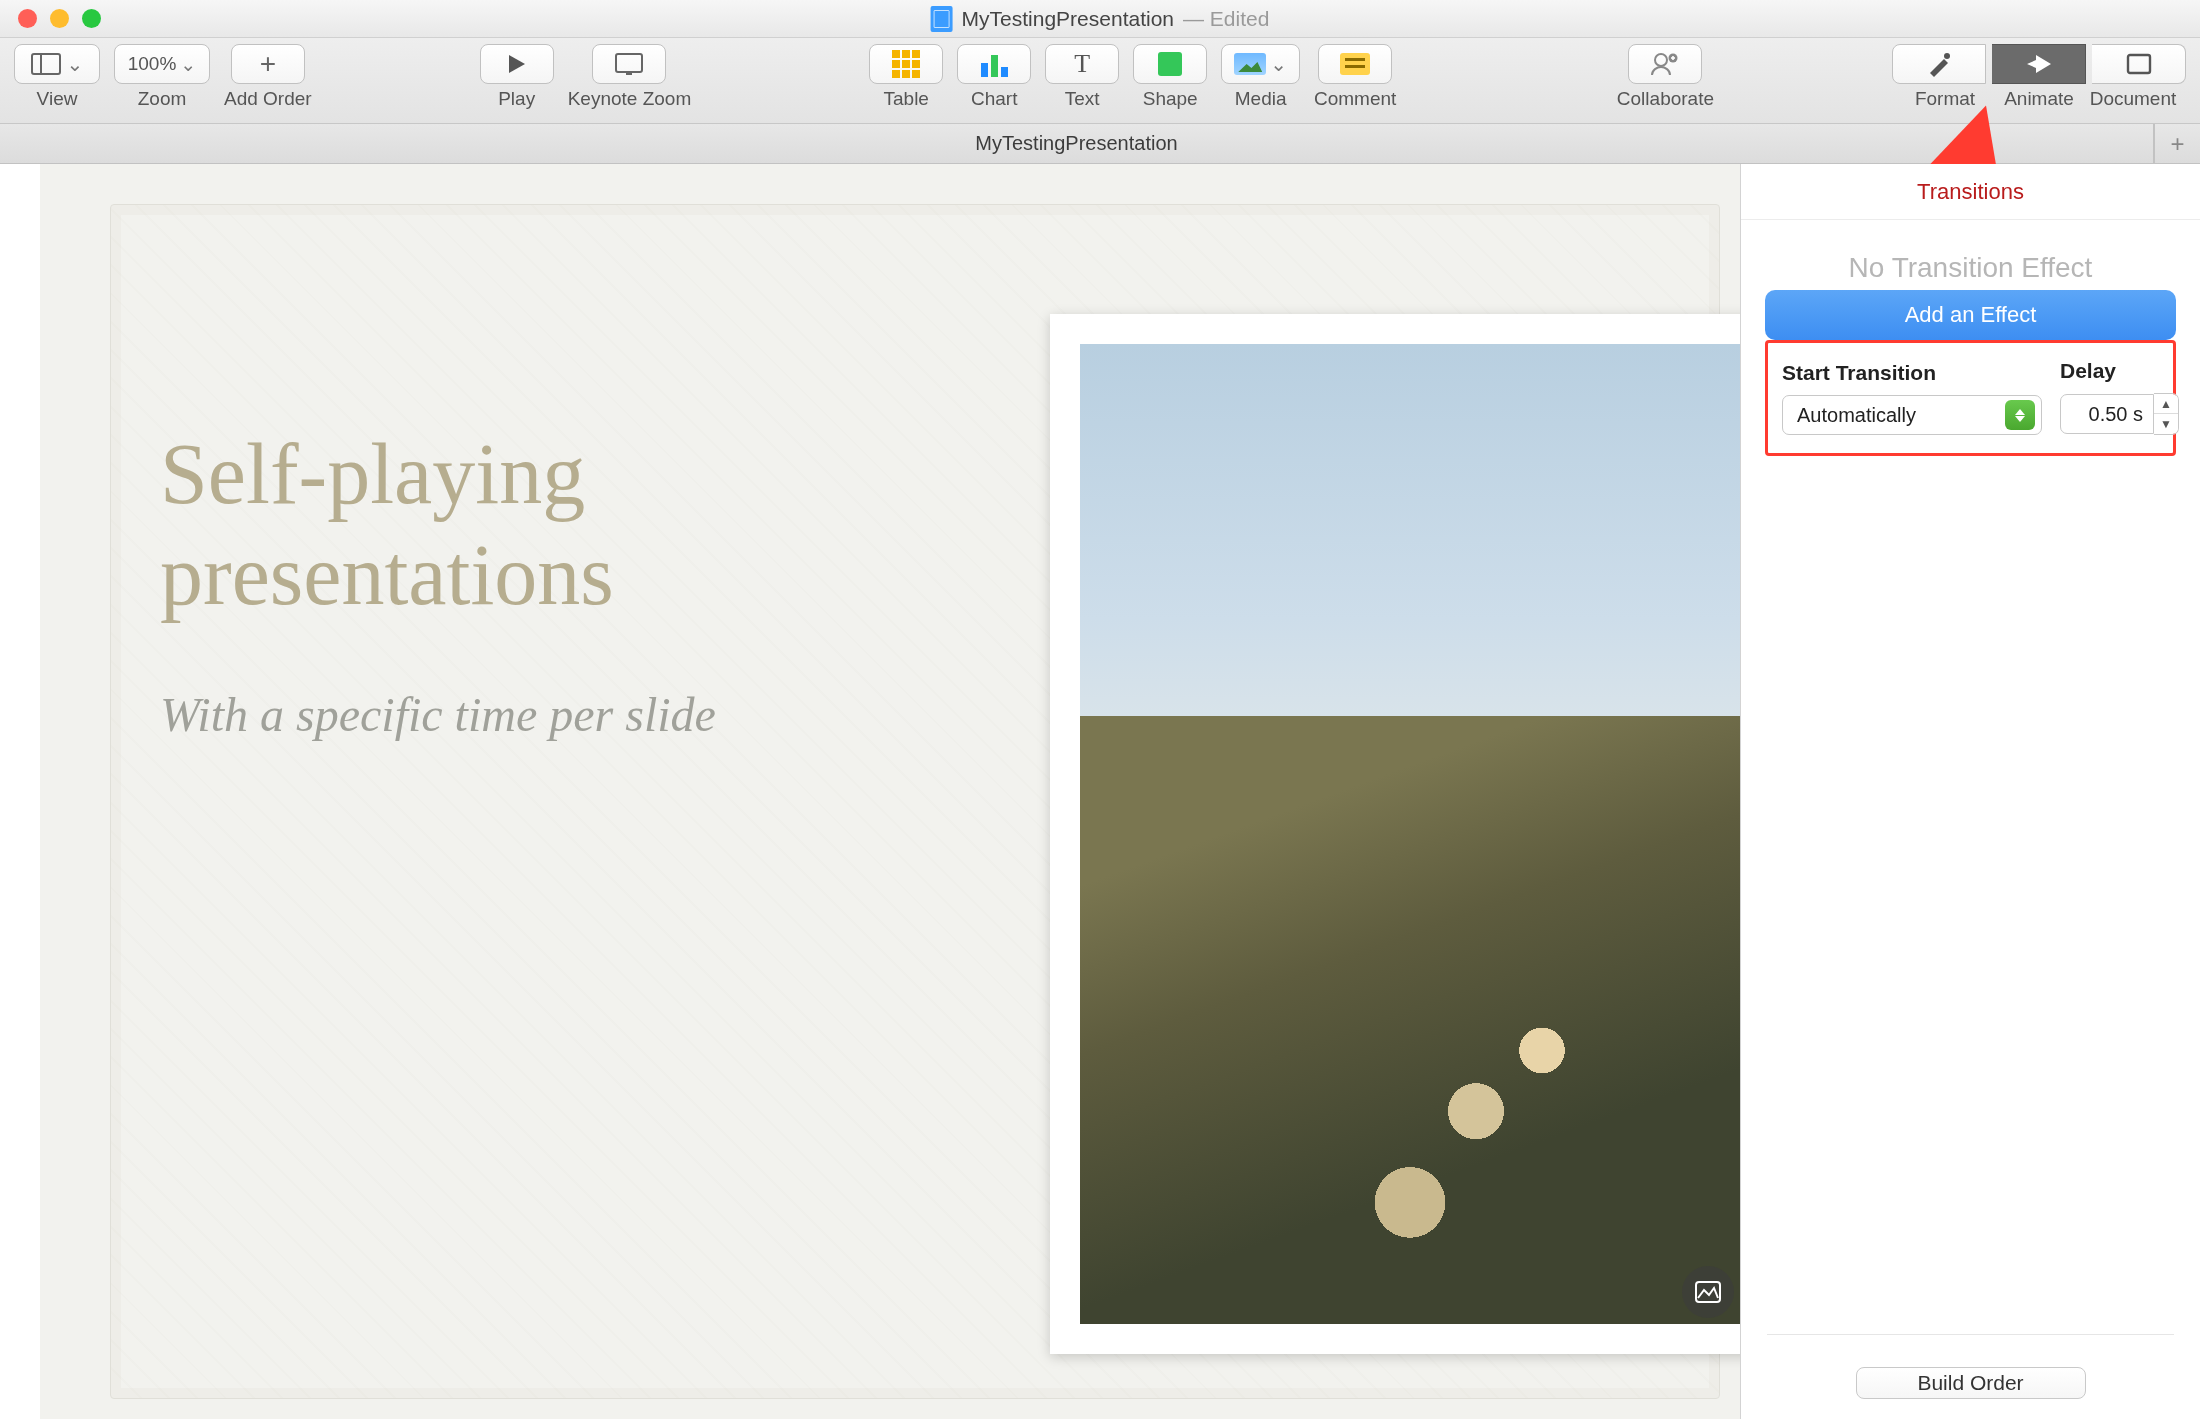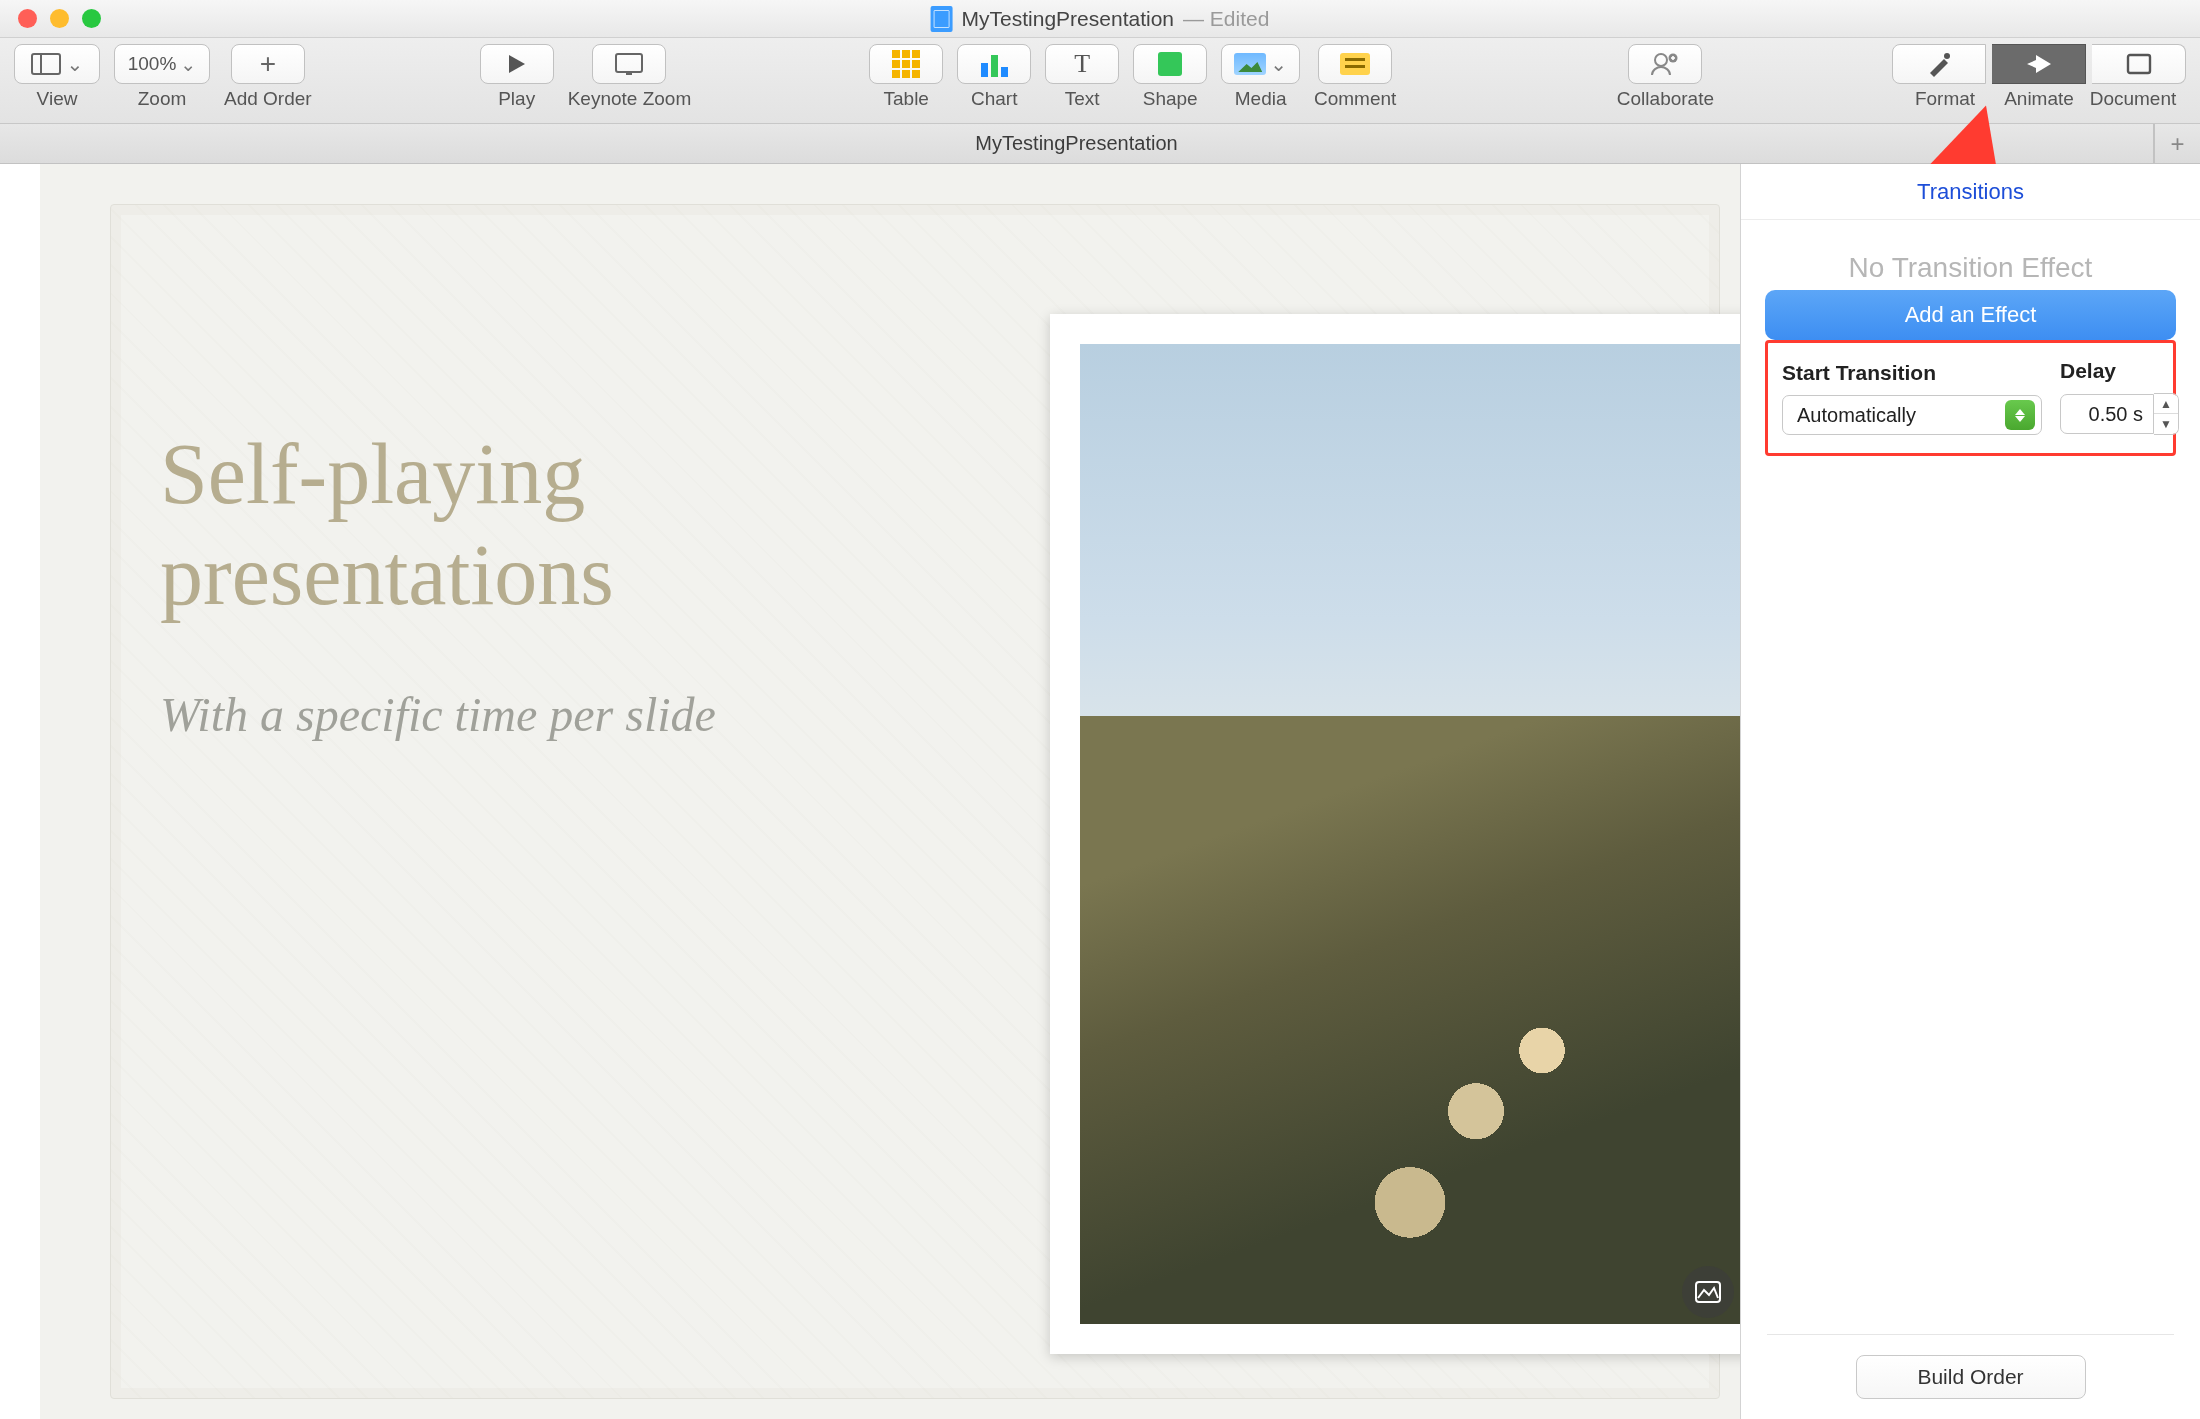--- a/index.html
+++ b/index.html
@@ -110,21 +110,21 @@
   background:
    radial-gradient(circle at 70% 55%, #e8d4a8 0 4%, transparent 4% ),
    radial-gradient(circle at 60% 65%, #d4c49a 0 5%, transparent 5%),
    radial-gradient(circle at 50% 80%, #c9b98e 0 6%, transparent 6%),
    linear-gradient(160deg, #7a7650 20%, #5e5c3e 40%, #3f4430 70%);
 }
 .photo-mask-icon{position:absolute;right:36px;bottom:36px;width:52px;height:52px;border-radius:50%;background:rgba(60,60,60,0.6);display:flex;align-items:center;justify-content:center;color:#fff;}
 
 
 .inspector { width:460px; background:#fff; border-left:1px solid #d3d3d3; display:flex; flex-direction:column; position:relative;}
-.insp-header{ height:56px; display:flex;align-items:center;justify-content:center; color:#1d4ed8; font-size:22px; border-bottom:1px solid #ececec;}
+.insp-header{ height:56px; display:flex;align-items:center;justify-content:center; color:#b91c1c; font-size:22px; border-bottom:1px solid #ececec;}
 .insp-body{ padding: 18px 24px; display:flex; flex-direction:column; }
 .no-effect{ text-align:center; color:#b6b6b6; font-size:28px; padding:14px 0 6px; }
 .btn-primary{ background:linear-gradient(#5ca6f7,#3d8ef2); color:#fff; border:none; border-radius:10px; height:50px; font-size:22px;}
 .panel-highlight{ border:3px solid #ff3b30; border-radius:4px; padding:16px 14px 18px; }
 .controls-row{ display:flex; align-items:flex-end; gap:18px; }
 .ctrl-label{ font-size:21px; color:#222; font-weight:600; margin-bottom:10px;}
 .select{
   height:40px; width:260px; border:1px solid #c8c8c8; border-radius:7px; background:#fff;
   display:flex; align-items:center; justify-content:space-between; padding:0 6px 0 14px; font-size:20px; color:#222;
 }
@@ -133,21 +133,21 @@
 .select-knob span:first-child{border-bottom:6px solid #fff;}
 .select-knob span:last-child{border-top:6px solid #fff;}
 .stepper-wrap{display:flex;flex-direction:column;align-items:flex-start;}
 .stepper{ display:flex; align-items:center;}
 .stepper input{ width:94px;height:40px;border:1px solid #c8c8c8;border-radius:7px 0 0 7px;text-align:right;padding-right:10px;font-size:20px;color:#222;}
 .stepper-btns{display:flex;flex-direction:column;border:1px solid #c8c8c8;border-left:none;border-radius:0 7px 7px 0;overflow:hidden;}
 .stepper-btns button{width:24px;height:20px;border:none;background:#fff;font-size:12px;color:#555;line-height:1;}
 .stepper-btns button:first-child{border-bottom:1px solid #dcdcdc;}
 .build-order-btn{
   position:absolute;bottom:20px;left:50%;transform:translateX(-50%);
-  width:230px;height:44px;border:1px solid #c9c9c9;border-radius:8px;background:linear-gradient(#fff,#f6f6f6);
+  width:230px;height:32px;border:1px solid #c9c9c9;border-radius:8px;background:linear-gradient(#fff,#f6f6f6);
   font-size:21px;color:#333;margin-top:16px;
 }
 .divider-line{height:1px;background:#e6e6e6;margin:0 8px;}
 
 
 .annot-arrow{
   position:absolute; top:118px; right:190px; width:80px; height:80px; pointer-events:none;
   transform: rotate(-28deg);
 }
 .annot-arrow svg{width:100%;height:100%;}

